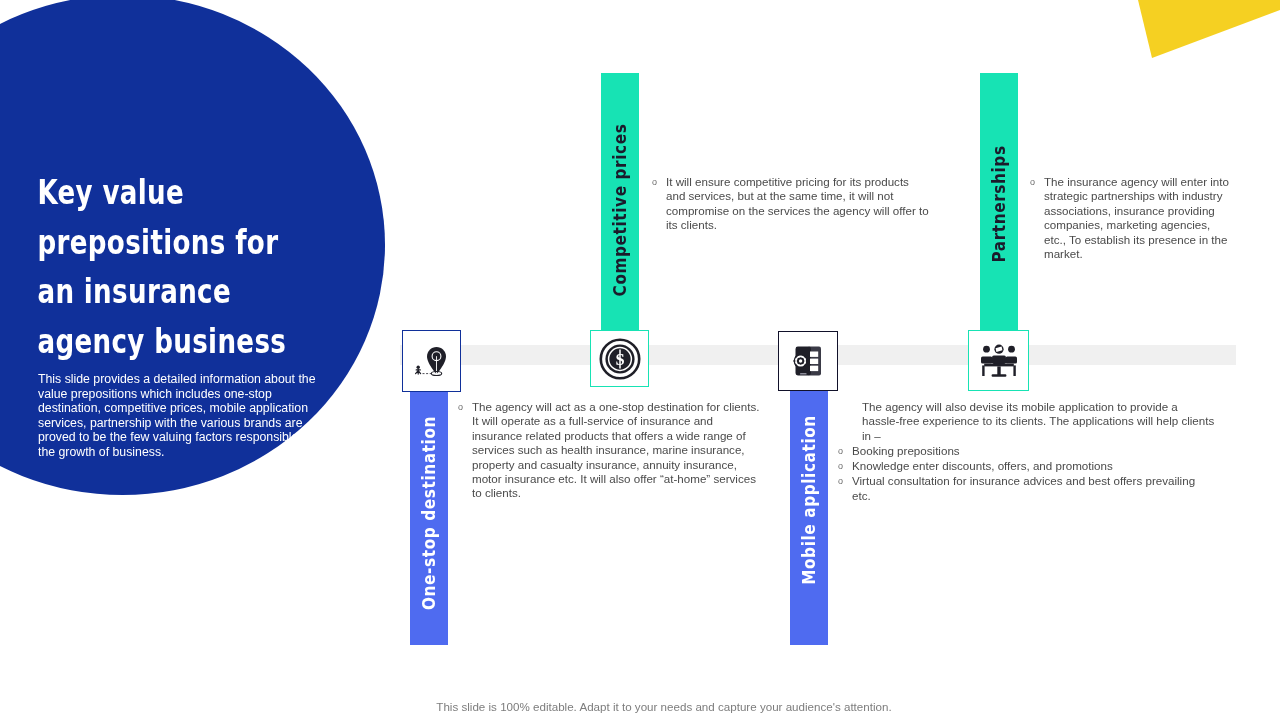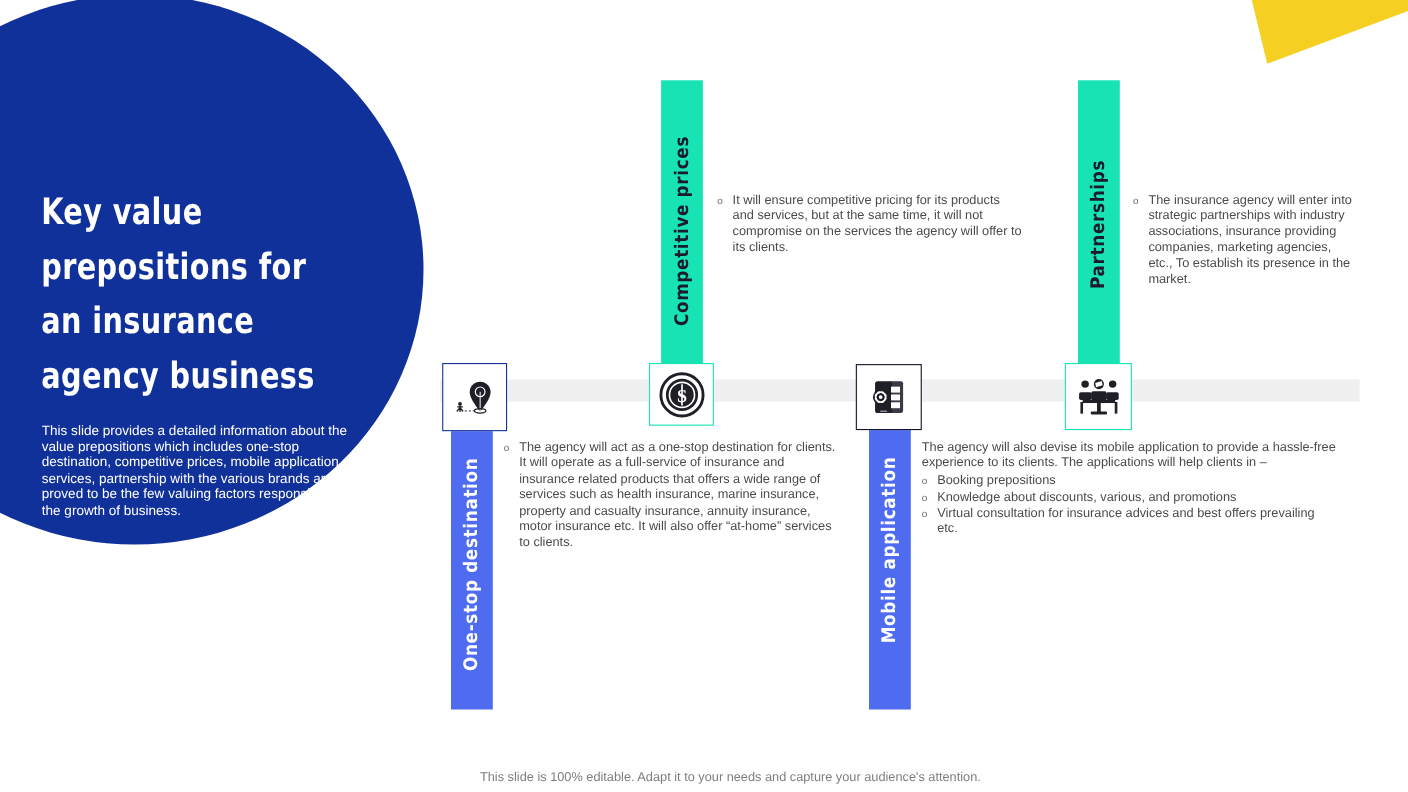--- a/index.html
+++ b/index.html
@@ -51,21 +51,21 @@
     font-weight: bold;
     line-height: 1.5;
     letter-spacing: 0.4px;
     margin: 0 18px;
     transform: scaleX(0.88);
   }
   .slide-subtitle {
     color: #ffffff;
     font-size: 12.3px;
     line-height: 14.6px;
-    margin: 18px 36px 0 38px;
+    margin: 6px 36px 0 38px;
   }
 
   
   .axis-band {
     position: absolute;
     left: 400px;
     top: 345px;
     width: 836px;
     height: 20px;
     background: #f0f0f0;
@@ -117,21 +117,21 @@
     align-items: flex-start;
   }
   .bullet-mark {
     width: 14px;
     flex: 0 0 14px;
     font-size: 9px;
     line-height: 15px;
     color: #6b6b6b;
   }
   .bullet-text { flex: 1; }
-  .lead-text { margin-bottom: 1px; }
+  .lead-text { margin-bottom: 1px; margin-left: 24px; }
 
   
   .footer-note {
     position: absolute;
     left: 0;
     right: 0;
     top: 700px;
     text-align: center;
     color: #7d7d7d;
     font-size: 11.6px;
@@ -260,21 +260,21 @@
 </div>
 
 <div class="txt-block" style="left:838px; top:400px; width:378px;">
   <div class="lead-text">The agency will also devise its mobile application to provide a hassle-free experience to its clients. The applications will help clients in –</div>
   <div class="bullet-row">
     <div class="bullet-mark">o</div>
     <div class="bullet-text">Booking prepositions</div>
   </div>
   <div class="bullet-row">
     <div class="bullet-mark">o</div>
-    <div class="bullet-text">Knowledge about discounts, various, and promotions</div>
+    <div class="bullet-text">Knowledge enter discounts, offers, and promotions</div>
   </div>
   <div class="bullet-row">
     <div class="bullet-mark">o</div>
     <div class="bullet-text">Virtual consultation for insurance advices and best offers prevailing etc.</div>
   </div>
 </div>
 
 <div class="footer-note">This slide is 100% editable. Adapt it to your needs and capture your audience's attention.</div>
 
 </body></html>

